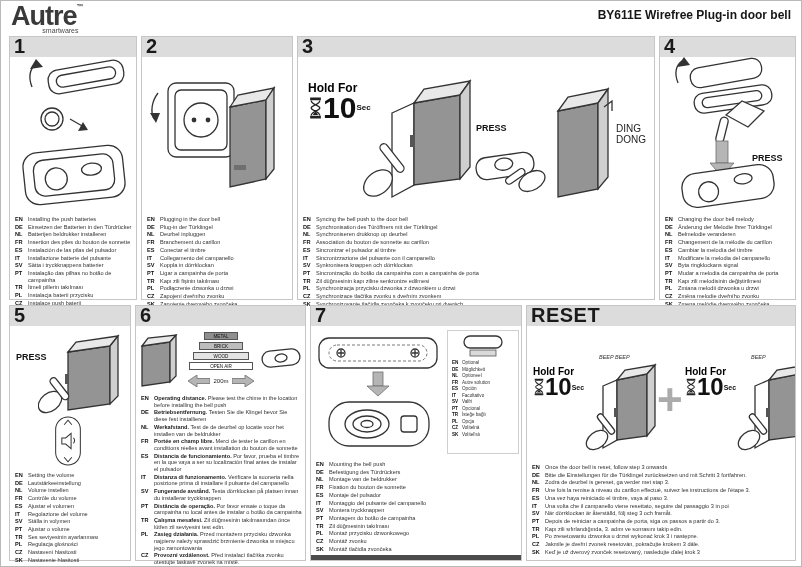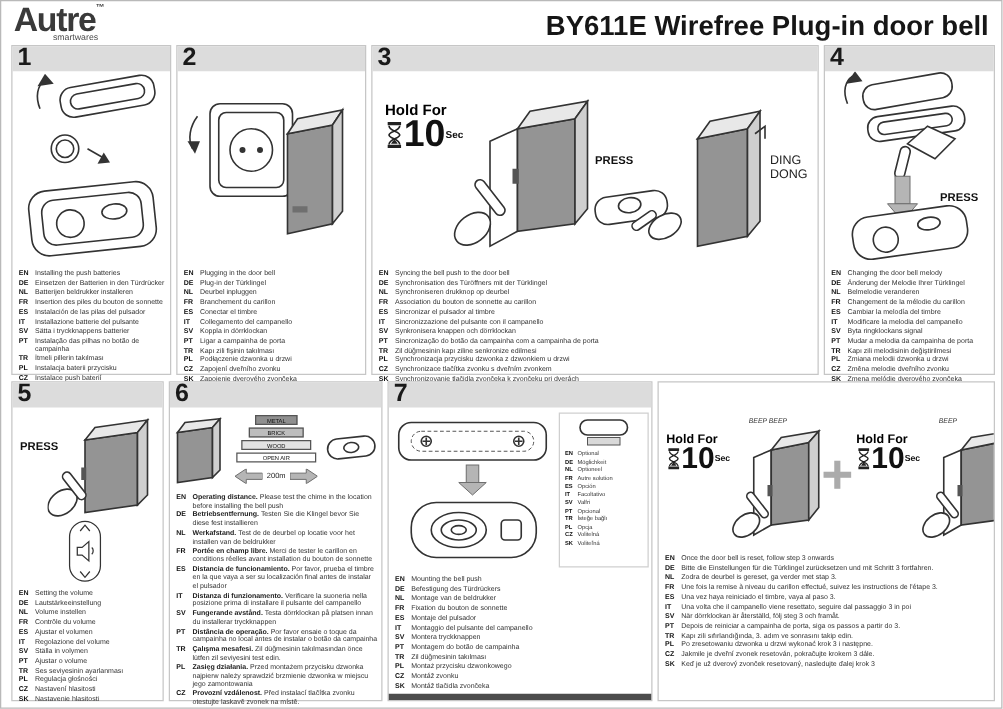--- a/index.html
+++ b/index.html
@@ -5,21 +5,21 @@
   * { box-sizing: border-box; margin: 0; padding: 0; }
   body { font-family: "Liberation Sans", sans-serif; background:#fff; }
   .sheet { position:relative; width:802px; height:567px; background:#fff;
            border:1px solid #b9b9b9; overflow:hidden; }
 
   
   .logo { position:absolute; left:10px; top:2px; color:#3a3a3a; }
   .logo-main { font-size:27px; font-weight:bold; letter-spacing:-1px; line-height:1; }
   .logo-tm { font-size:7px; vertical-align:top; }
   .logo-sub { font-size:7px; color:#4a4a4a; text-align:right; margin-top:-3px; padding-right:4px;}
-  .title { position:absolute; right:10px; top:7px; font-size:22px; color:#161616; font-weight:bold;}
+  .title { position:absolute; right:10px; top:7px; font-size:12px; color:#161616; font-weight:bold;}
   .title b { font-weight:bold; }
 
   
   .p { position:absolute; border:1px solid #c6c6c6; background:#fff; }
   .p1 { left:8px;  top:35px;  width:128px; height:264px; }
   .p2 { left:140px; top:35px; width:152px; height:264px; }
   .p3 { left:296px; top:35px; width:358px; height:264px; }
   .p4 { left:658px; top:35px; width:137px; height:264px; }
   .p5 { left:8px;  top:304px; width:122px; height:256px; }
   .p6 { left:134px; top:304px; width:171px; height:256px; }
@@ -683,20 +683,23 @@
         </div>
         <div class="cap-row">
           <span class="cap-lang">SK</span>
           <span class="cap-text">Montáž tlačidla zvončeka</span>
         </div>
       </div>
     <div class="fold"></div>
   </section>
 
   <section class="p p8">
+    <div class="head">
+        <span class="num">RESET</span>
+      </div>
     <div class="diag">
       <div class="abs hold-for hf-sm" style="left:6px; top:40px;">
         <div class="hf-title">Hold For</div>
         <div class="hf-row">
           <svg width="12" height="18" viewBox="0 0 14 20">
             <path d="M2 1.5h10M2 18.5h10" stroke="#222" stroke-width="2.4"></path>
             <path d="M3 3c0 4 8 4.5 8 7s-8 3-8 7M11 3c0 4-8 4.5-8 7s8 3 8 7" fill="none" stroke="#222" stroke-width="1.2"></path>
             <path d="M4.5 16.5c1-2 2.5-3 2.5-3s1.5 1 2.5 3z" fill="#222"></path>
           </svg>
           <span class="hf-ten">10</span>

